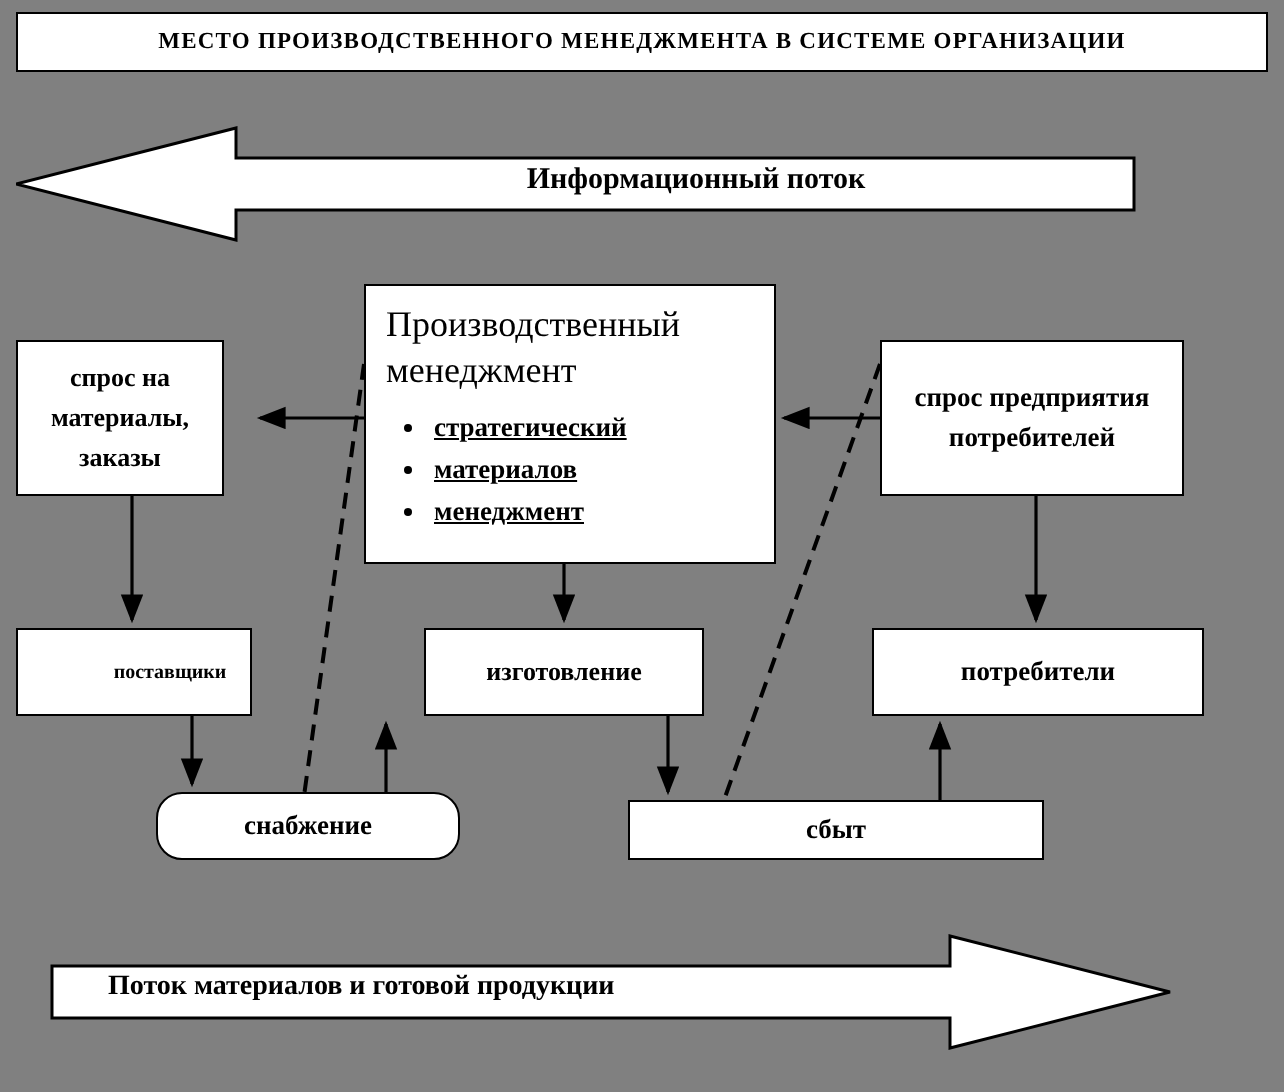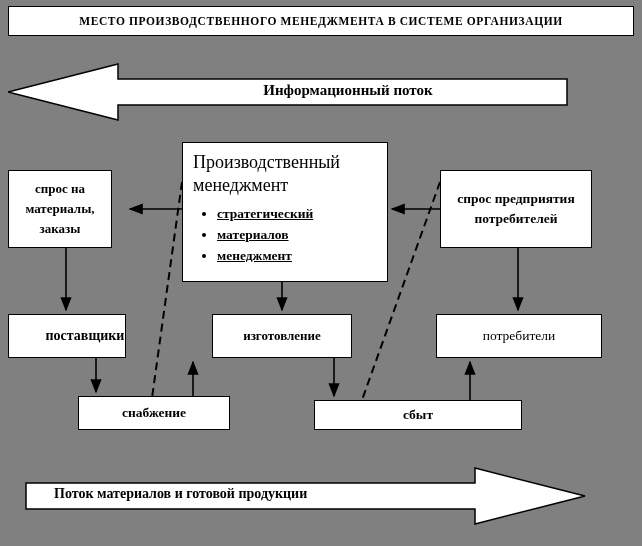--- a/index.html
+++ b/index.html
@@ -118,47 +118,48 @@
   .pm-box li {
     font-size: 13.5px;
     font-weight: bold;
     line-height: 1.55;
   }
   .suppliers {
     left: 8px;
     top: 314px;
     width: 118px;
     height: 44px;
-    font-size: 14px;
+    font-size: 10px;
     font-weight: bold;
     padding-left: 36px;
   }
   .manufacture {
     left: 212px;
     top: 314px;
     width: 140px;
     height: 44px;
     font-size: 13px;
     font-weight: bold;
   }
   .consumers {
     left: 436px;
     top: 314px;
     width: 166px;
     height: 44px;
     font-size: 13.5px;
-    font-weight: normal;
+    font-weight: bold;
   }
   .supply {
     left: 78px;
     top: 396px;
     width: 152px;
     height: 34px;
     font-size: 13.5px;
     font-weight: bold;
+    border-radius: 13px;
   }
   .sales {
     left: 314px;
     top: 400px;
     width: 208px;
     height: 30px;
     font-size: 13.5px;
     font-weight: bold;
   }
   svg.conn {

